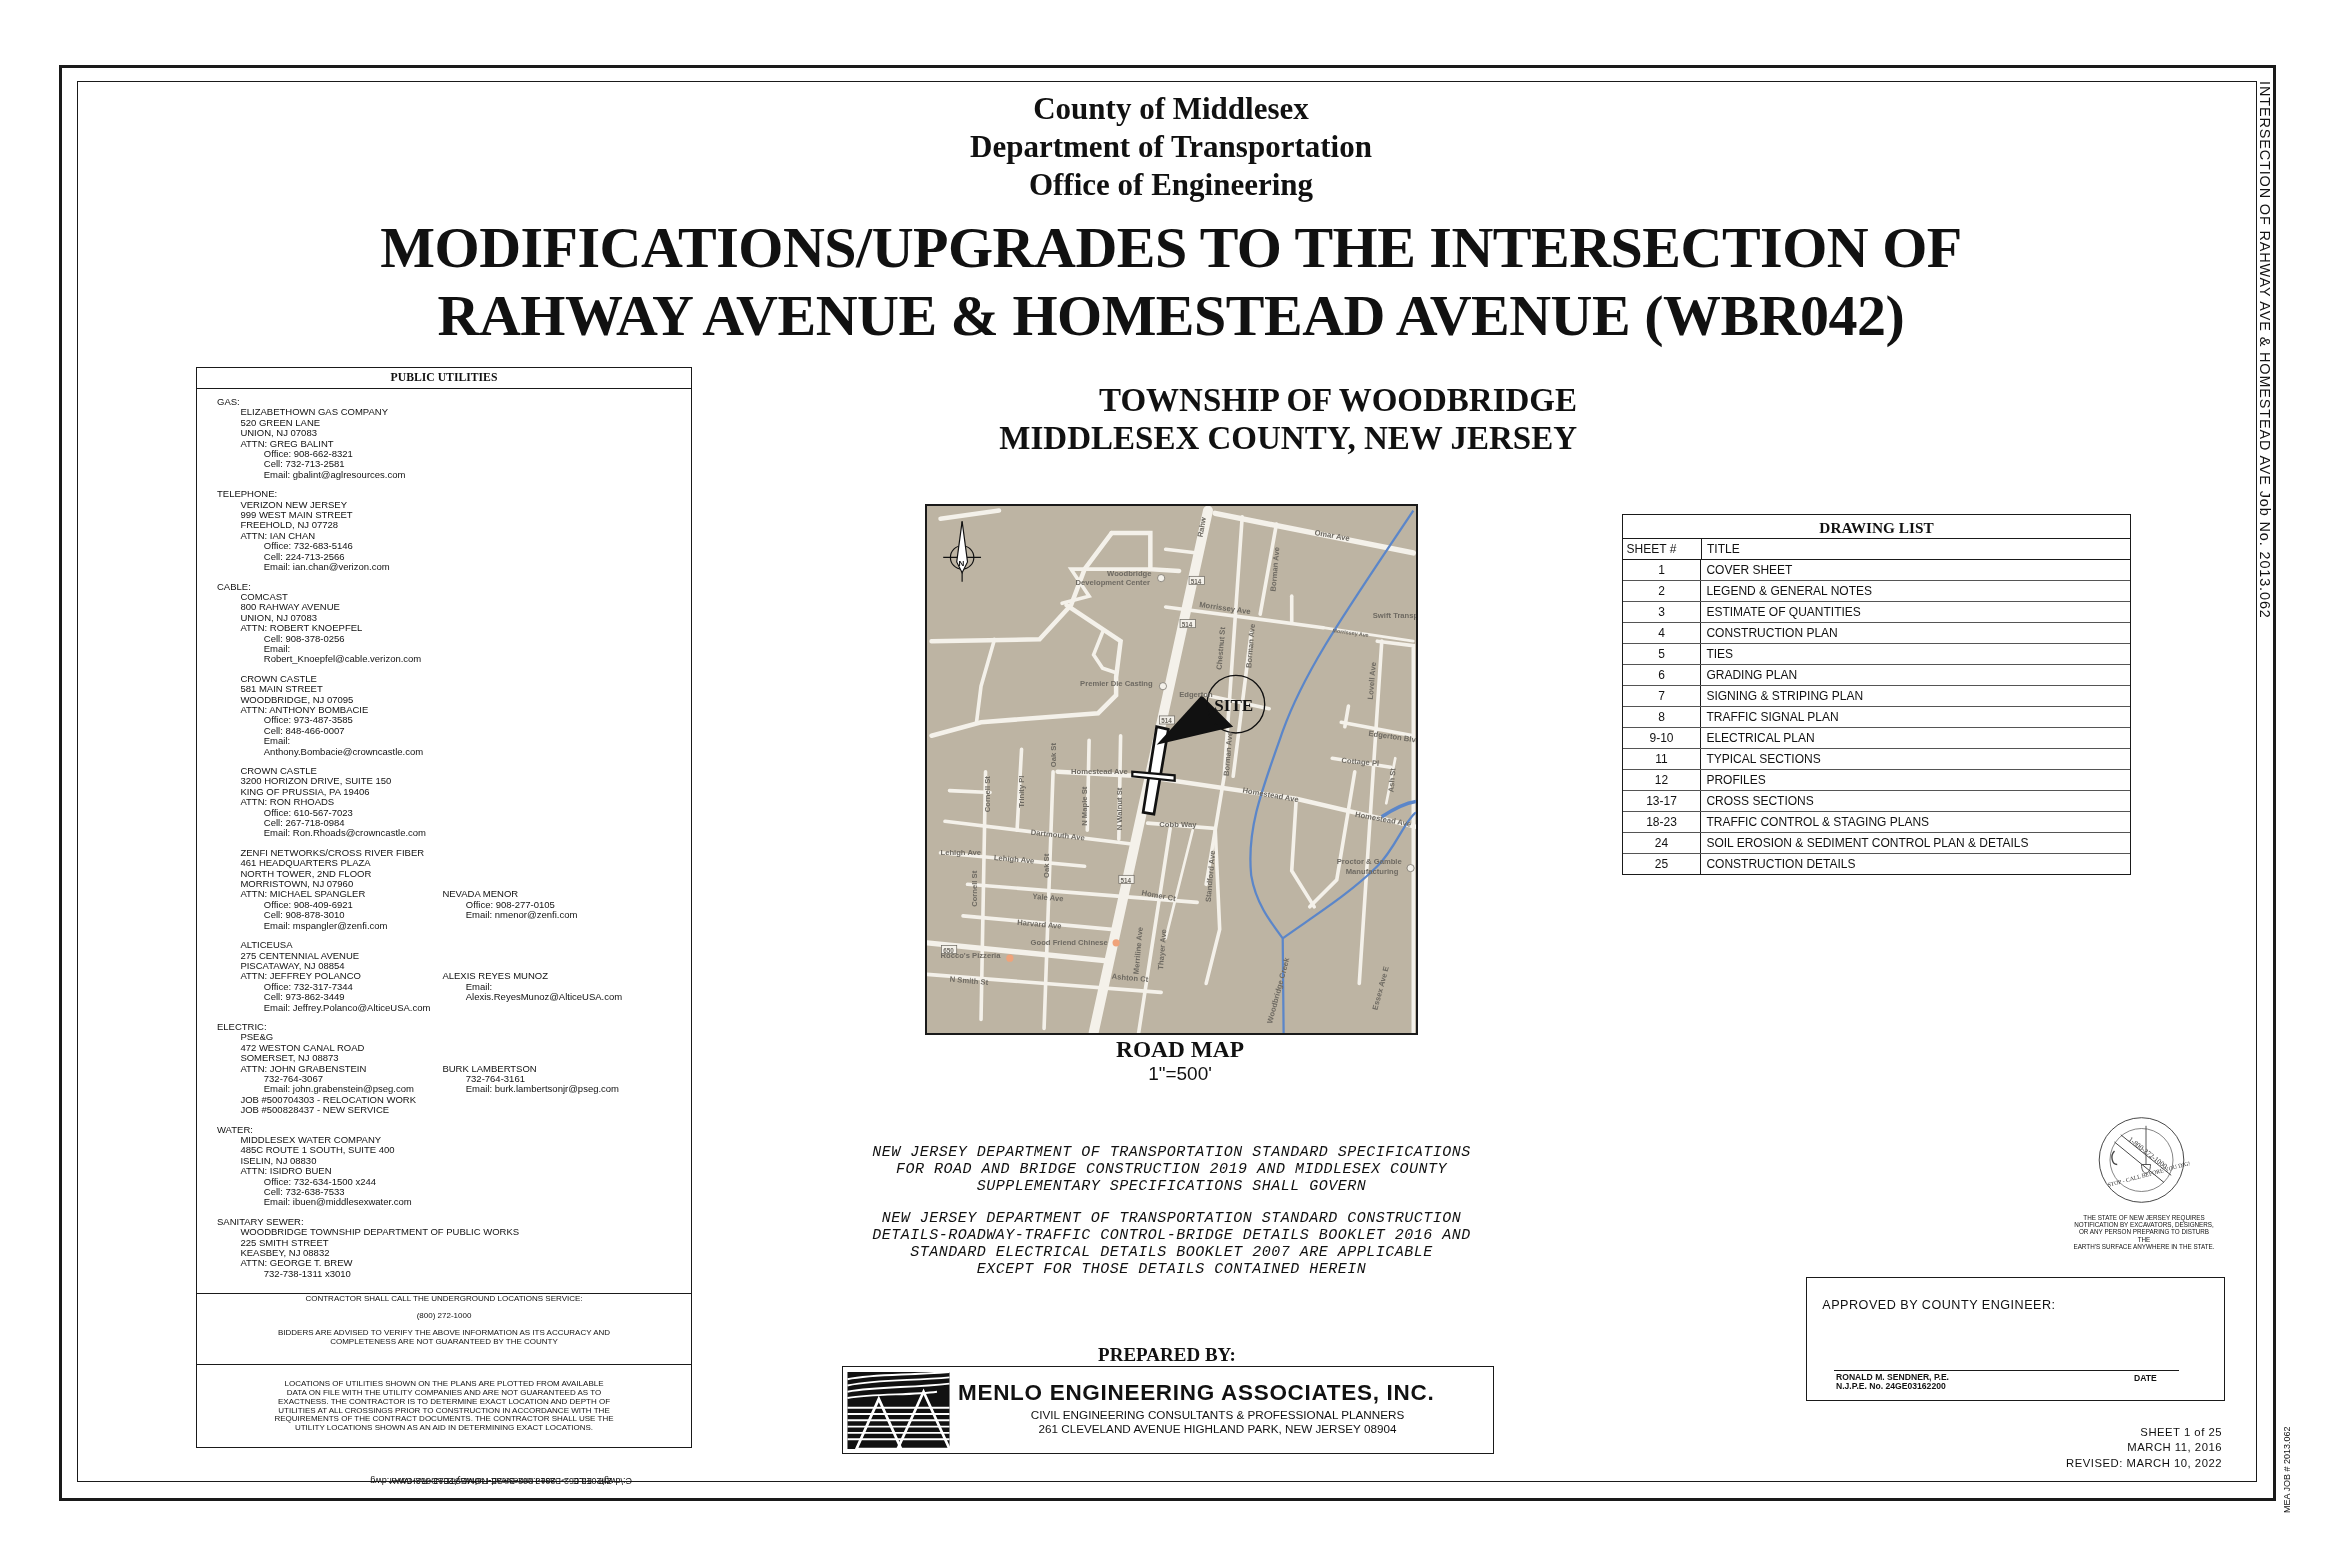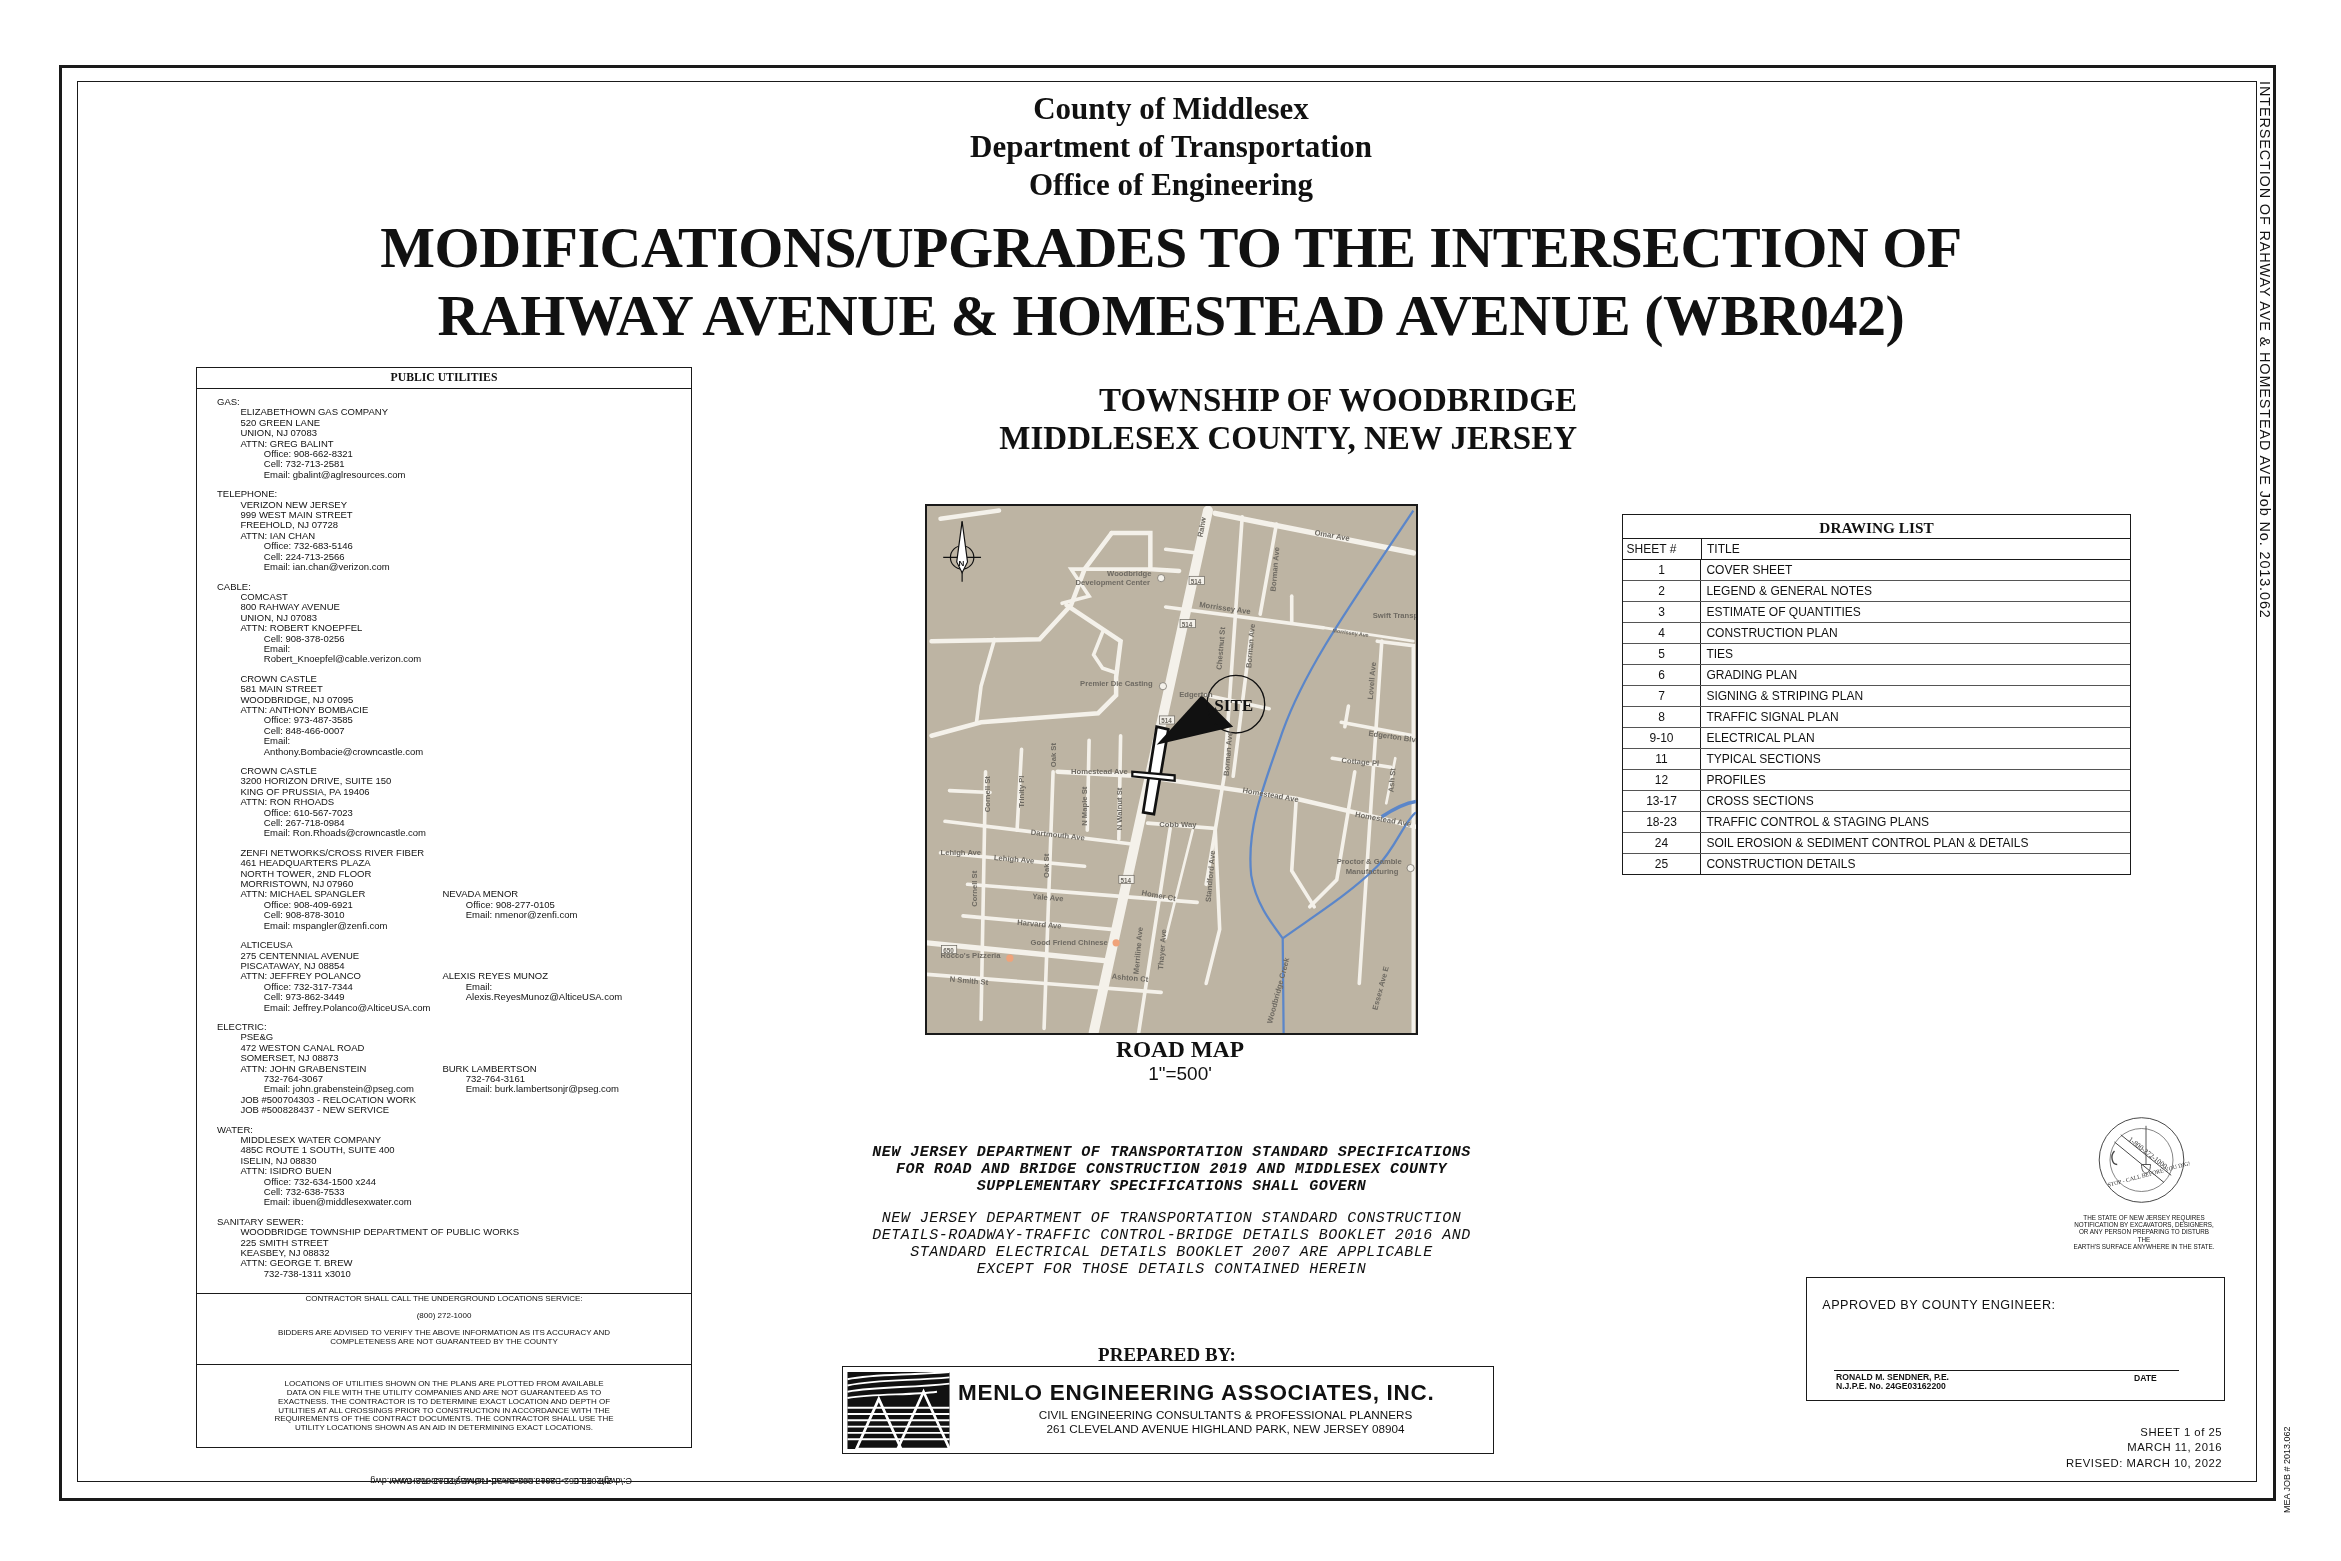--- a/index.html
+++ b/index.html
@@ -55,21 +55,21 @@
   .dl-row.colhead{border-bottom:1.8px solid #1a1a1a;}
   .dl-num{width:77px;text-align:center;border-right:1.8px solid #1a1a1a;}
   .dl-title{padding-left:5.4px;}
   .dl-row.colhead .dl-num{text-align:left;padding-left:3.6px;width:74px;}
 
   .notes{left:829px;width:685px;text-align:center;font-style:italic;font-size:15px;line-height:17px;letter-spacing:0.5px;}
   .prep-label{left:829px;width:676px;text-align:center;font-weight:bold;font-size:19px;top:1344px;}
   .menlo{left:842px;top:1366px;width:650px;height:86px;border:1.8px solid #1a1a1a;}
   .menlo-logo{position:absolute;left:3.6px;top:4.5px;width:103px;height:77px;}
   .menlo-name{position:absolute;left:115px;top:12.6px;font-weight:bold;font-size:22.5px;letter-spacing:0.7px;white-space:nowrap;}
-  .menlo-sub{position:absolute;left:117px;width:531px;text-align:center;font-size:11.7px;line-height:13.5px;}
+  .menlo-sub{position:absolute;left:109px;width:531px;text-align:center;font-size:11.7px;line-height:13.5px;}
 
   .seal{left:2092px;top:1115px;width:99px;height:90px;}
   .seal-text{left:2072px;top:1214px;width:144px;text-align:center;font-size:6.3px;line-height:7.2px;}
   .approve{left:1806px;top:1277px;width:417px;height:122px;border:1.8px solid #1a1a1a;}
   .approve-label{position:absolute;left:15.3px;top:20px;font-size:12.6px;letter-spacing:0.5px;}
   .sig-line{position:absolute;left:27px;top:92px;width:345px;border-top:1.4px solid #1a1a1a;}
   .signer{position:absolute;left:29px;top:95px;font-size:8.6px;line-height:9px;font-weight:bold;}
   .sig-date{position:absolute;left:327px;top:95px;font-size:8.6px;font-weight:bold;}
   .sheet-info{left:2054px;top:1425px;width:168px;text-align:right;font-size:11.3px;line-height:15.3px;letter-spacing:0.5px;}
 </style>
@@ -496,21 +496,21 @@
         <div class="dl-num">24</div>
         <div class="dl-title">SOIL EROSION &amp; SEDIMENT CONTROL PLAN &amp; DETAILS</div>
       </div>
       <div class="dl-row">
         <div class="dl-num">25</div>
         <div class="dl-title">CONSTRUCTION DETAILS</div>
       </div>
     </div>
 </div>
 
-<div class="abs notes mono" style="top:1144px;font-weight:bold;">
+<div class="abs notes mono" style="top:1144px;">
   <div>NEW JERSEY DEPARTMENT OF TRANSPORTATION STANDARD SPECIFICATIONS</div>
   <div>FOR ROAD AND BRIDGE CONSTRUCTION 2019 AND MIDDLESEX COUNTY</div>
   <div>SUPPLEMENTARY SPECIFICATIONS SHALL GOVERN</div>
 </div>
 <div class="abs notes mono" style="top:1210px;">
   <div>NEW JERSEY DEPARTMENT OF TRANSPORTATION STANDARD CONSTRUCTION</div>
   <div>DETAILS-ROADWAY-TRAFFIC CONTROL-BRIDGE DETAILS BOOKLET 2016 AND</div>
   <div>STANDARD ELECTRICAL DETAILS BOOKLET 2007 ARE APPLICABLE</div>
   <div>EXCEPT FOR THOSE DETAILS CONTAINED HEREIN</div>
 </div>

